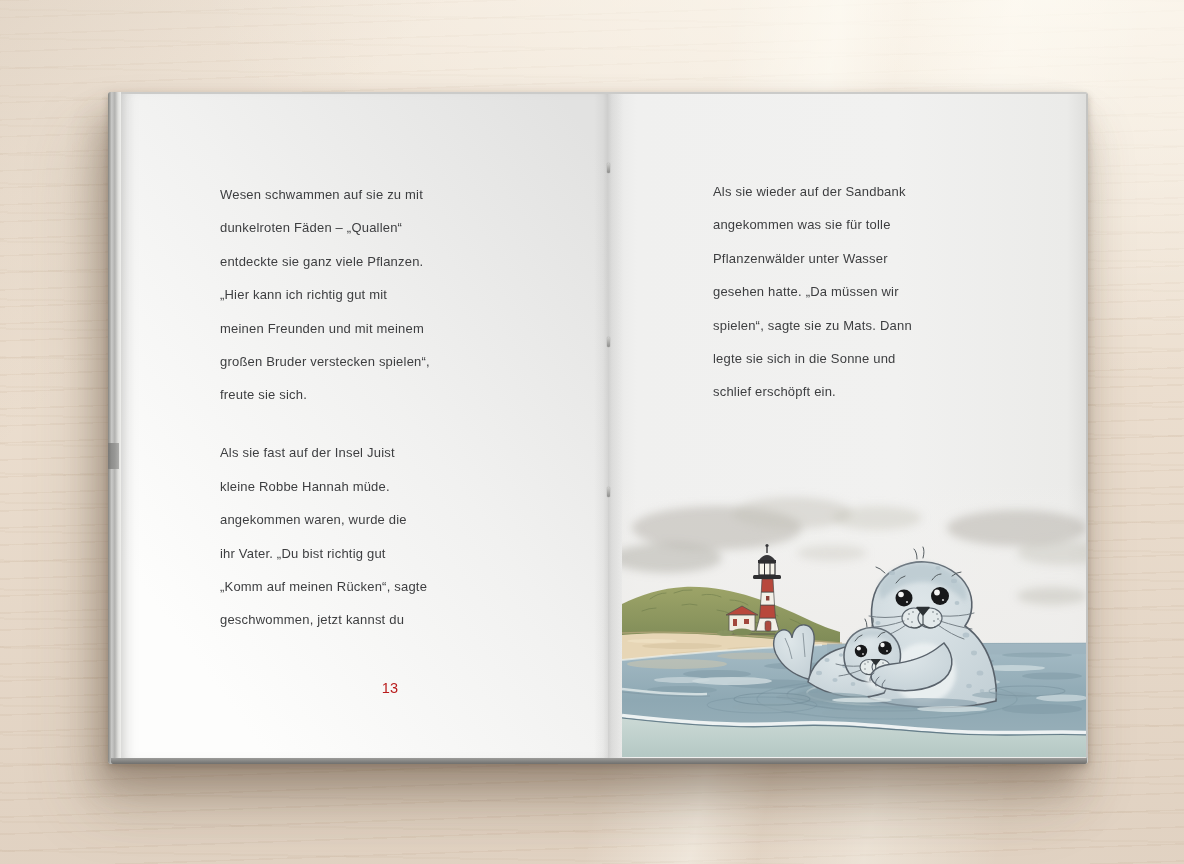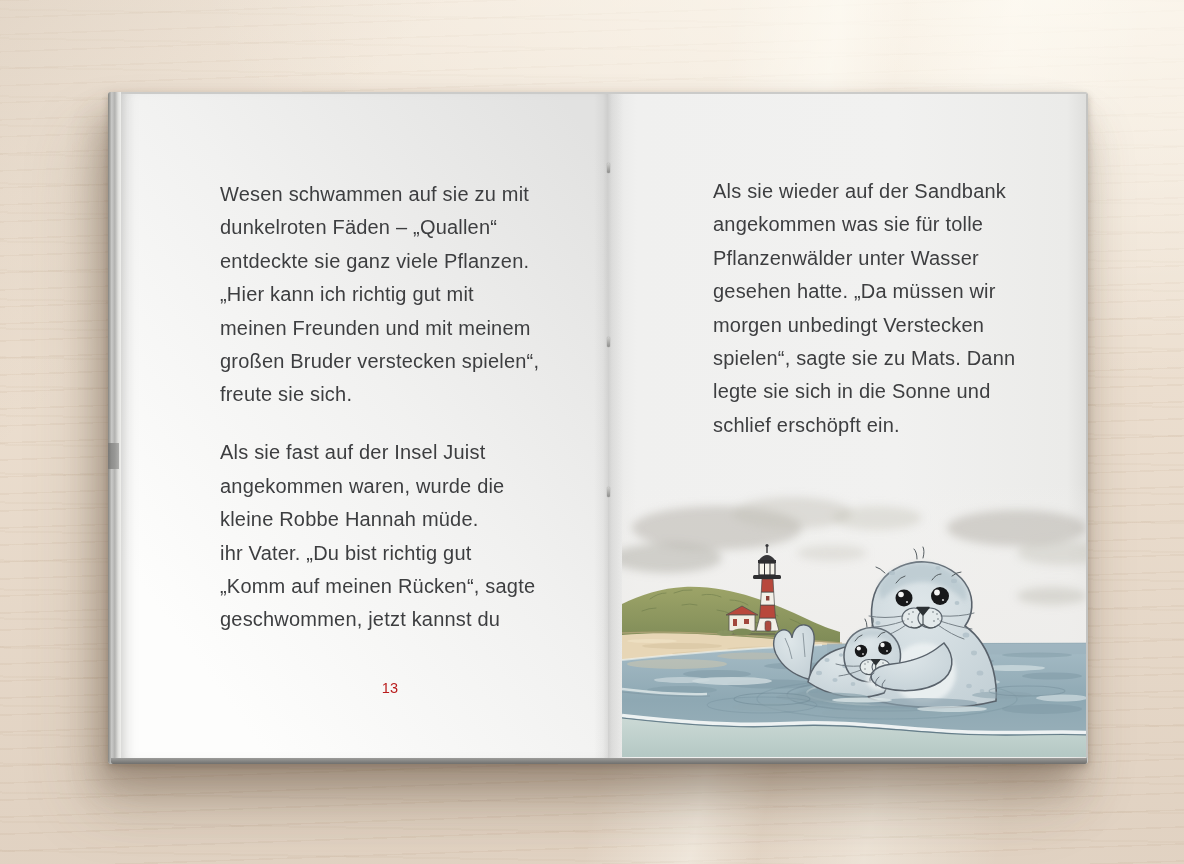--- a/index.html
+++ b/index.html
@@ -53,21 +53,21 @@
     position:absolute;left:486px;top:2px;width:30px;height:664px;pointer-events:none;
     background:linear-gradient(90deg, rgba(60,60,58,0) 0%, rgba(60,60,58,.05) 30%, rgba(60,60,58,.13) 48%, rgba(60,60,58,.07) 60%, rgba(60,60,58,0) 100%);
   }
   .staple{
     position:absolute;left:499px;width:3px;height:10px;border-radius:1.5px;
     background:linear-gradient(180deg,#cfcfcd,#8e8e8c);box-shadow:0 0 1px rgba(0,0,0,.45);
   }
   .staple.s1{top:71px}.staple.s2{top:245px}.staple.s3{top:395px}
   
   .text-block{
-    position:absolute;font-size:20px;line-height:33.4px;letter-spacing:.2px;
+    position:absolute;font-size:13px;line-height:33.4px;letter-spacing:.2px;
     color:#3d3e40;width:340px;
   }
   .tb-left{left:112px;top:86px;}
   .tb-right{left:605px;top:83px;}
   .text-block p{margin:0 0 24.5px 0;}
   .line{display:block;white-space:nowrap;}
   .page-number{
     position:absolute;left:112px;top:588px;width:340px;text-align:center;
     font-size:14.5px;color:#b91c1c;letter-spacing:.3px;
   }
@@ -99,36 +99,35 @@
         <span class="line">Wesen schwammen auf sie zu mit</span>
         <span class="line">dunkelroten Fäden – „Quallen“</span>
         <span class="line">entdeckte sie ganz viele Pflanzen.</span>
         <span class="line">„Hier kann ich richtig gut mit</span>
         <span class="line">meinen Freunden und mit meinem</span>
         <span class="line">großen Bruder verstecken spielen“,</span>
         <span class="line">freute sie sich.</span>
       </p>
       <p>
         <span class="line">Als sie fast auf der Insel Juist</span>
+        <span class="line">kleine Robbe Hannah müde.</span>
         <span class="line">angekommen waren, wurde die</span>
-        <span class="line">kleine Robbe Hannah müde.</span>
         <span class="line">ihr Vater. „Du bist richtig gut</span>
         <span class="line">„Komm auf meinen Rücken“, sagte</span>
         <span class="line">geschwommen, jetzt kannst du</span>
       </p>
     </div>
     <div class="page-number">13</div>
 
     <div class="text-block tb-right">
       <p>
         <span class="line">Als sie wieder auf der Sandbank</span>
         <span class="line">angekommen was sie für tolle</span>
         <span class="line">Pflanzenwälder unter Wasser</span>
         <span class="line">gesehen hatte. „Da müssen wir</span>
-        <span class="line">morgen unbedingt Verstecken</span>
         <span class="line">spielen“, sagte sie zu Mats. Dann</span>
         <span class="line">legte sie sich in die Sonne und</span>
         <span class="line">schlief erschöpft ein.</span>
       </p>
     </div>
 
     <svg class="illustration" viewBox="0 0 464 274" xmlns="http://www.w3.org/2000/svg" role="img" aria-label="Watercolor illustration: a seal pup hugging an adult seal in the sea in front of a dune island with a red-and-white striped lighthouse under a cloudy grey sky">
       <defs>
         <linearGradient id="skyG" x1="0" y1="0" x2="0" y2="1">
           <stop offset="0" stop-color="#f3f2ef" stop-opacity="0"></stop>

